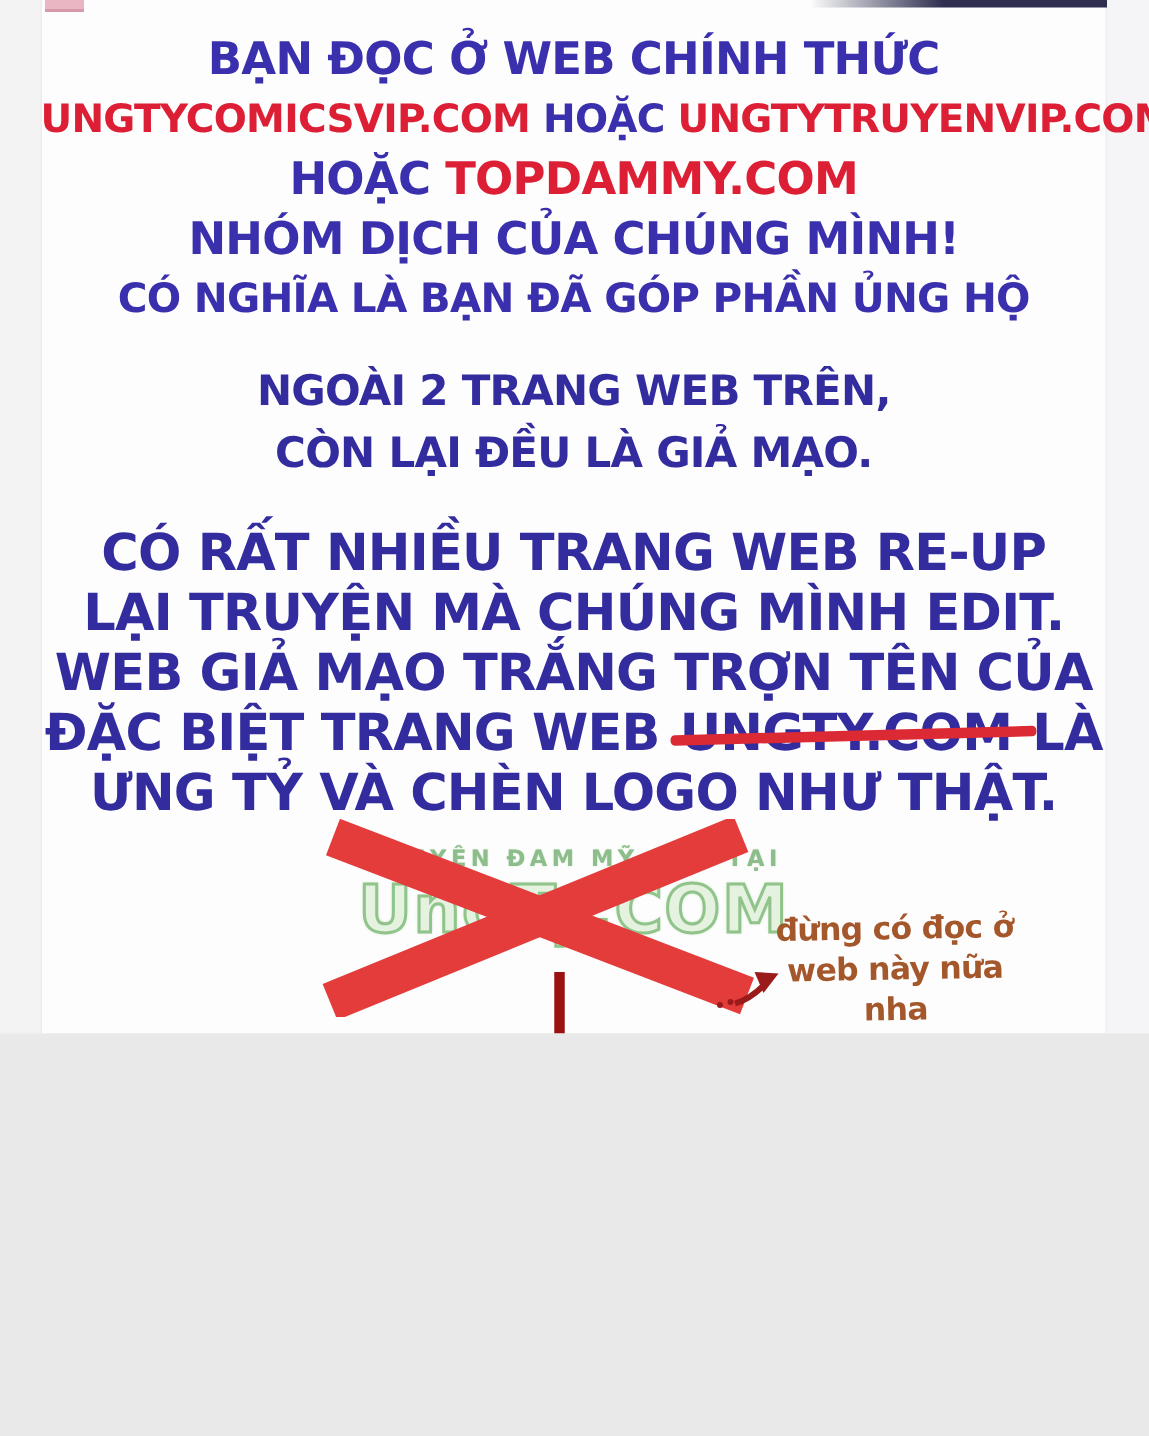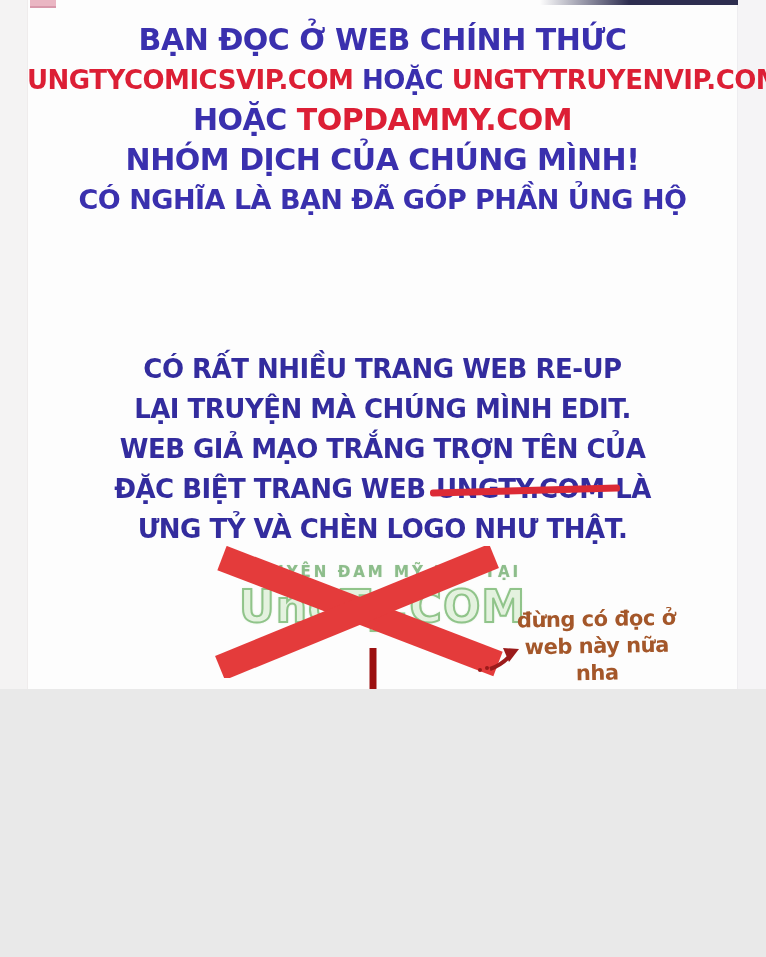--- a/index.html
+++ b/index.html
@@ -27,21 +27,21 @@
   .header .l3{font-size:30px;}
   .header .l4{font-size:27px;}
   .header .l5{font-size:30px;}
   .red{color:#dc1f35;text-align:right;}
   .blue{color:#3a30ae;}
 
   .notice{position:absolute;left:27px;right:28px;top:240px;color:#332c9e;}
   .notice .line{font-size:28px;line-height:41px;}
 
   .warning{position:absolute;left:27px;right:28px;top:349px;color:#332c9e;}
-  .warning .line{font-size:26px;line-height:40px;}
+  .warning .line{font-size:34px;line-height:40px;}
   .strike{position:relative;display:inline-block;padding:0 2px;}
   .strike::after{
     content:"";position:absolute;left:-4px;right:-14px;top:45%;height:7px;
     background:#dc2a35;border-radius:3px;transform:rotate(-1.5deg);
   }
 
   .logo-block{position:absolute;left:27px;right:28px;top:562px;text-align:center;}
   .logo-tagline{
     font-size:15px;letter-spacing:3px;color:#8dbd8b;line-height:20px;
     text-shadow:0 0 1px #b9d8b6;
@@ -81,20 +81,24 @@
   <div class="pink-mark"></div>
 
   <div class="header">
     <div class="line l1">BẠN ĐỌC Ở WEB CHÍNH THỨC</div>
     <div class="line l2"><span class="red">UNGTYCOMICSVIP.COM</span> <span class="blue">HOẶC</span> <span class="red">UNGTYTRUYENVIP.COM</span></div>
     <div class="line l3"><span class="blue">HOẶC</span> <span class="red">TOPDAMMY.COM</span></div>
     <div class="line l5">NHÓM DỊCH CỦA CHÚNG MÌNH!</div>
     <div class="line l4">CÓ NGHĨA LÀ BẠN ĐÃ GÓP PHẦN ỦNG HỘ</div>
   </div>
 
+  <div class="notice">
+    <div class="line">NGOÀI 2 TRANG WEB TRÊN,</div>
+    <div class="line">CÒN LẠI ĐỀU LÀ GIẢ MẠO.</div>
+  </div>
 
   <div class="warning">
     <div class="line">CÓ RẤT NHIỀU TRANG WEB RE-UP</div>
     <div class="line">LẠI TRUYỆN MÀ CHÚNG MÌNH EDIT.</div>
     <div class="line">WEB GIẢ MẠO TRẮNG TRỢN TÊN CỦA</div>
     <div class="line"><span>ĐẶC BIỆT TRANG WEB</span> <span class="strike">UNGTY.COM</span> <span>LÀ</span></div>
     <div class="line">ƯNG TỶ VÀ CHÈN LOGO NHƯ THẬT.</div>
   </div>
 
   <div class="logo-block">

